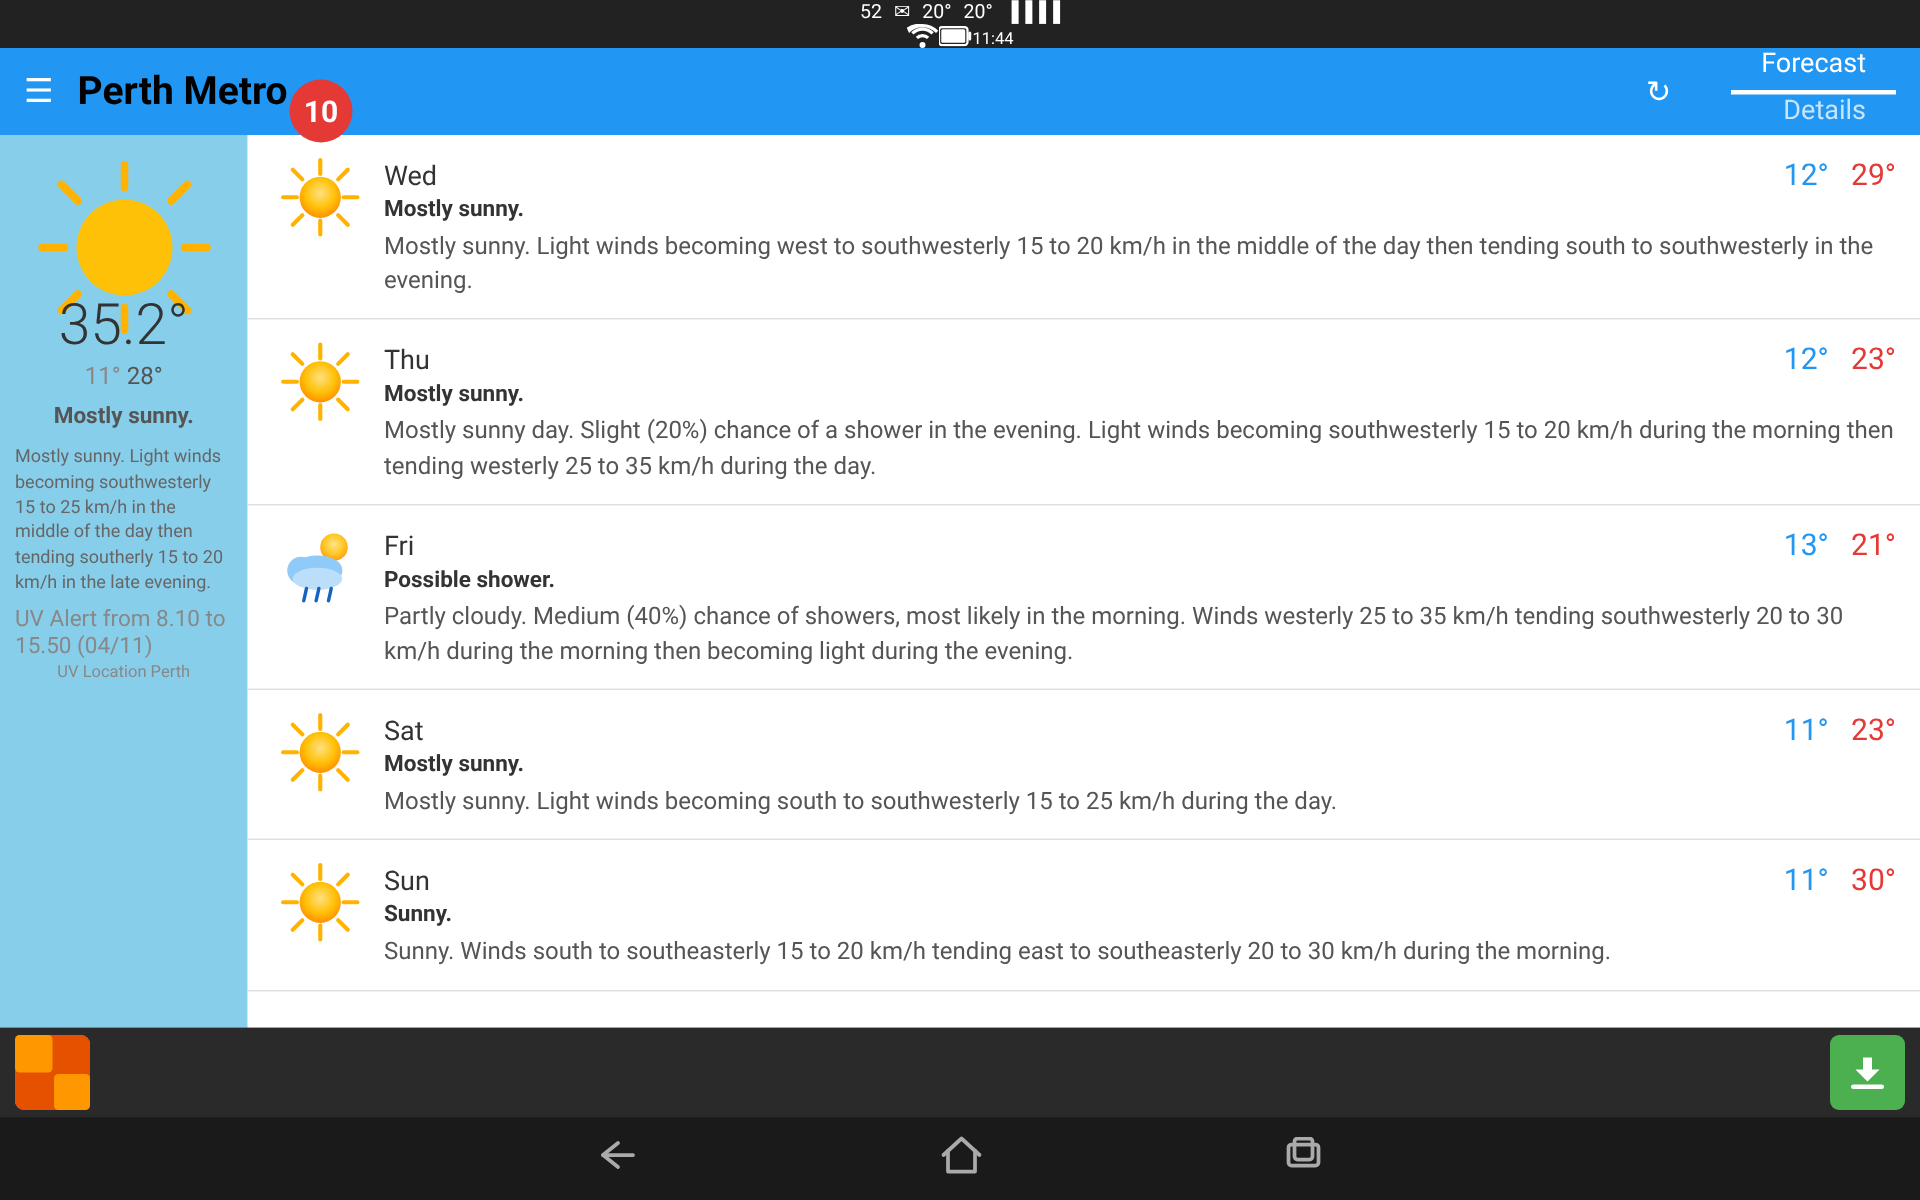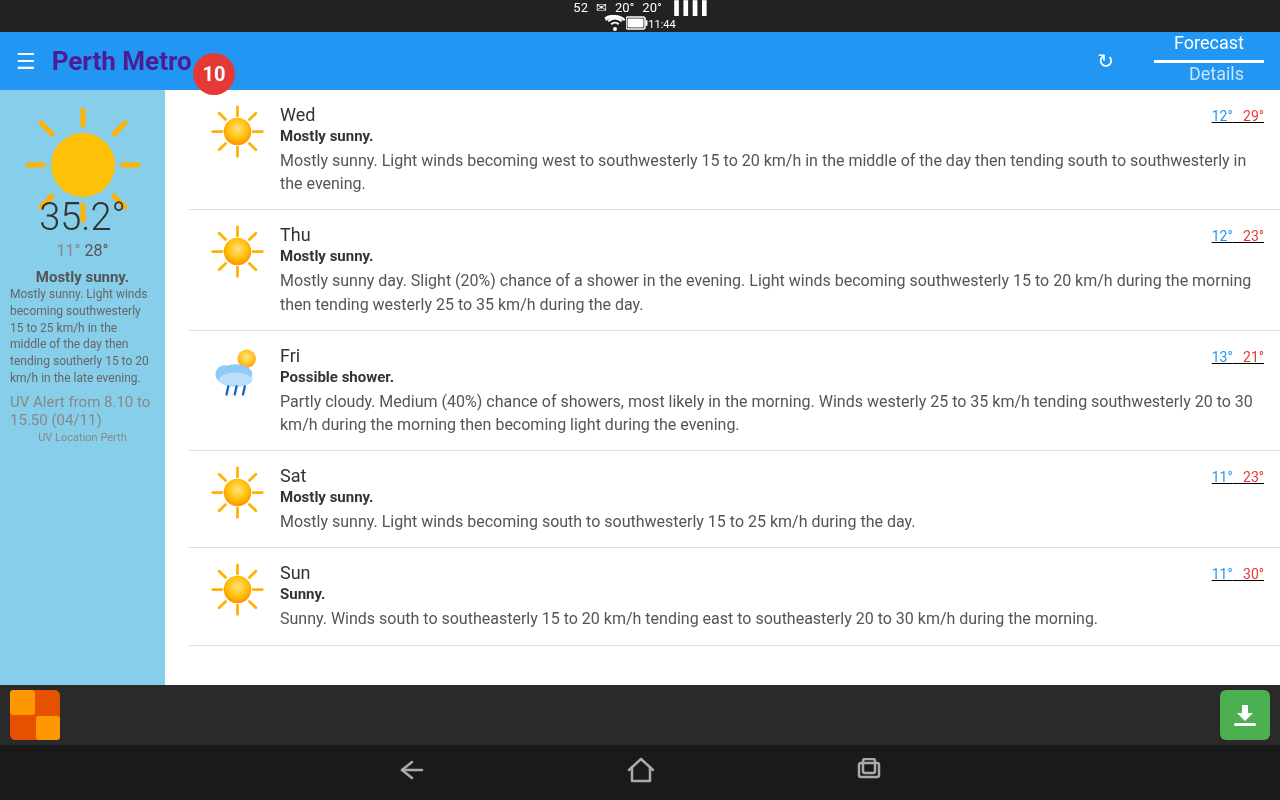--- a/index.html
+++ b/index.html
@@ -29,21 +29,21 @@
       padding: 0 16px;
       position: relative;
     }
     .header-menu-icon {
       color: #fff;
       font-size: 22px;
       margin-right: 16px;
       cursor: pointer;
     }
     .header-title {
-      color: #4c1d95;
+      color: #000000;
       font-size: 26px;
       font-weight: bold;
       flex: 1;
     }
     .header-refresh-icon {
       color: #fff;
       font-size: 20px;
       margin-right: 40px;
       cursor: pointer;
     }
@@ -115,21 +115,21 @@
     .current-desc {
       font-size: 15px;
       color: #555;
       font-weight: bold;
       margin-top: 8px;
       text-align: center;
     }
     .current-detail {
       font-size: 12px;
       color: #666;
-      margin-top: 0;
+      margin-top: 10px;
       text-align: left;
       line-height: 1.4;
     }
     .uv-alert {
       font-size: 15px;
       color: #888;
       margin-top: 6px;
       text-align: left;
     }
     .uv-location {
@@ -158,21 +158,20 @@
       z-index: 1;
       left: 60px;
       top: -65px;
     }
 
     
     .forecast-list {
       flex: 1;
       overflow-y: auto;
       background: #fff;
-      padding-left: 24px;
     }
     .forecast-item {
       display: flex;
       align-items: flex-start;
       padding: 14px 16px;
       border-bottom: 1px solid #e0e0e0;
     }
     .forecast-icon-wrap {
       width: 65px;
       flex-shrink: 0;
@@ -188,22 +187,21 @@
       display: flex;
       justify-content: space-between;
       align-items: baseline;
     }
     .forecast-day {
       font-size: 18px;
       color: #333;
       font-weight: normal;
     }
     .forecast-temps {
-      font-size: 14px;
-      text-decoration: underline;
+      font-size: 20px;
     }
     .forecast-temps .low {
       color: #2196F3;
     }
     .forecast-temps .high {
       color: #e53935;
     }
     .forecast-title {
       font-size: 15px;
       font-weight: bold;

